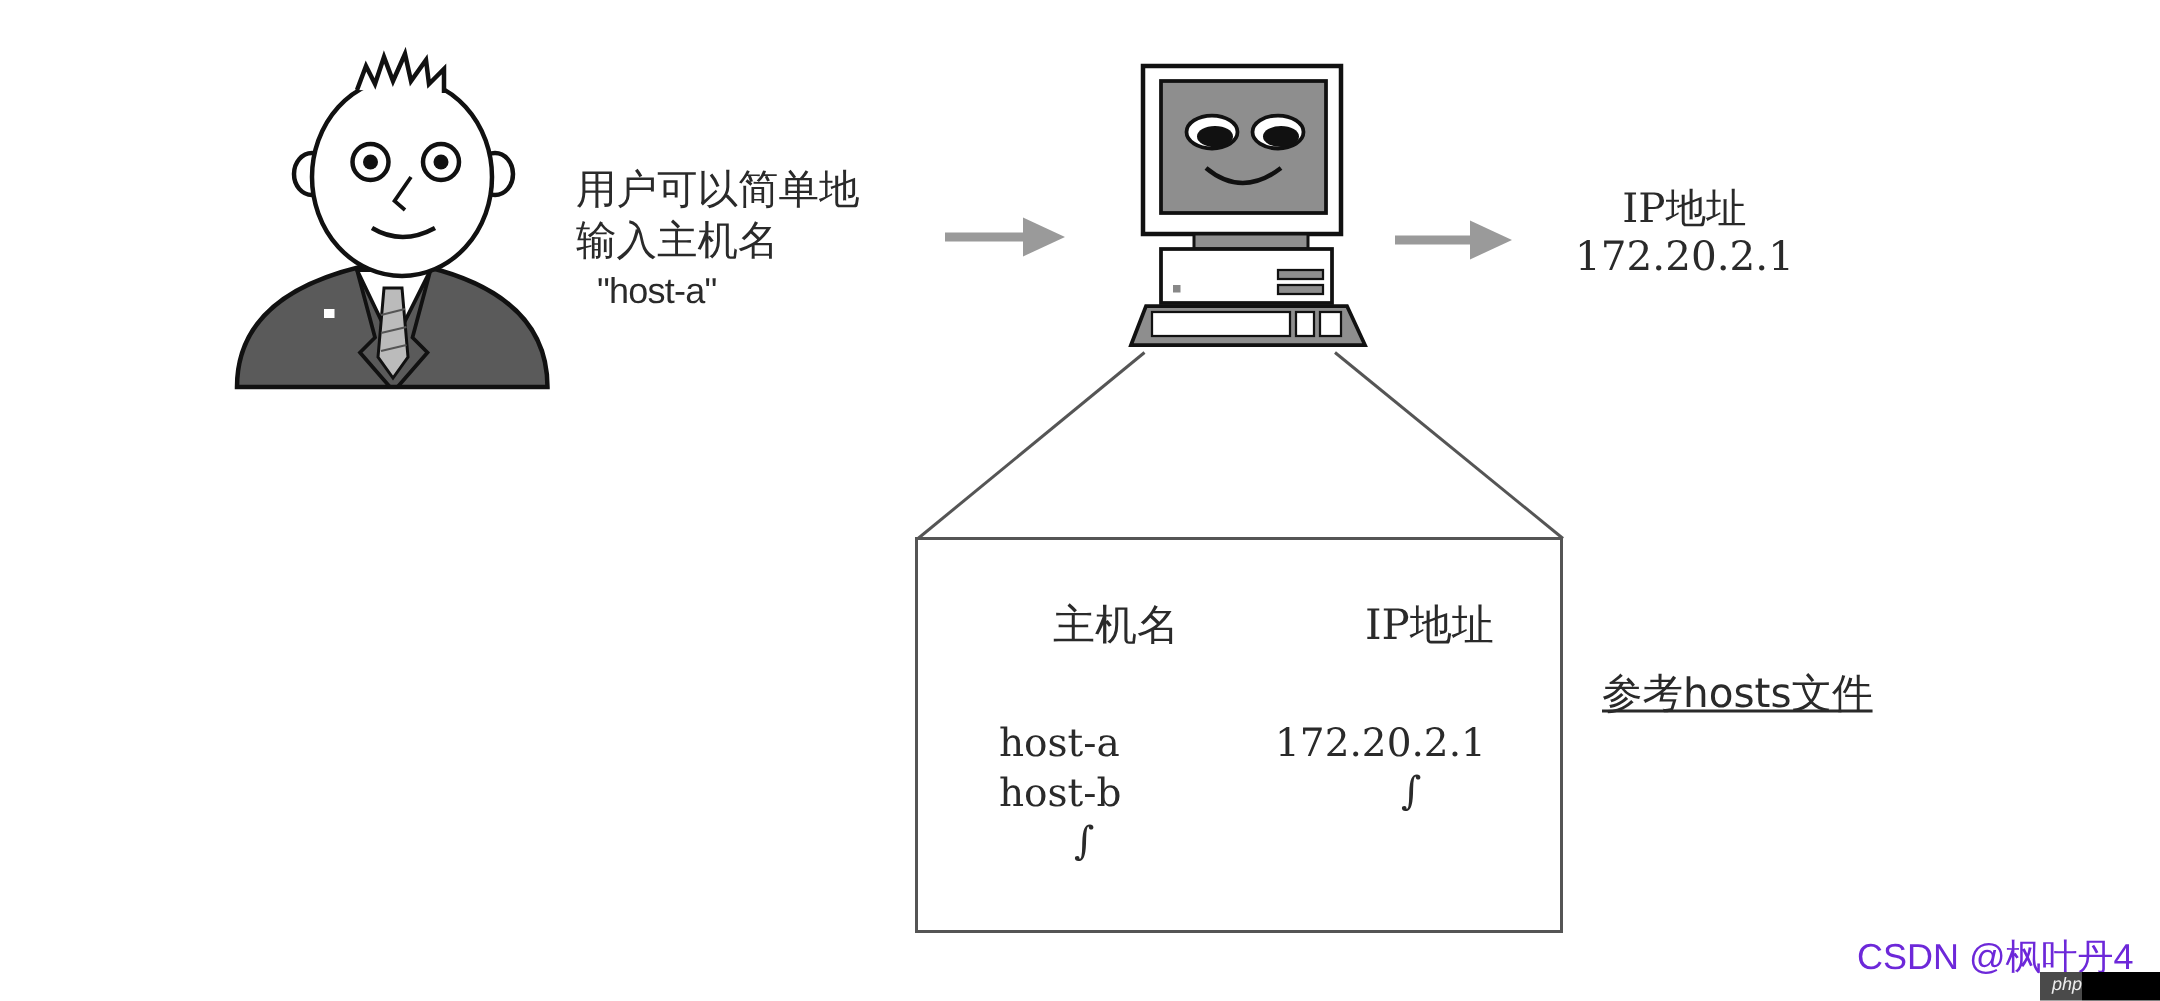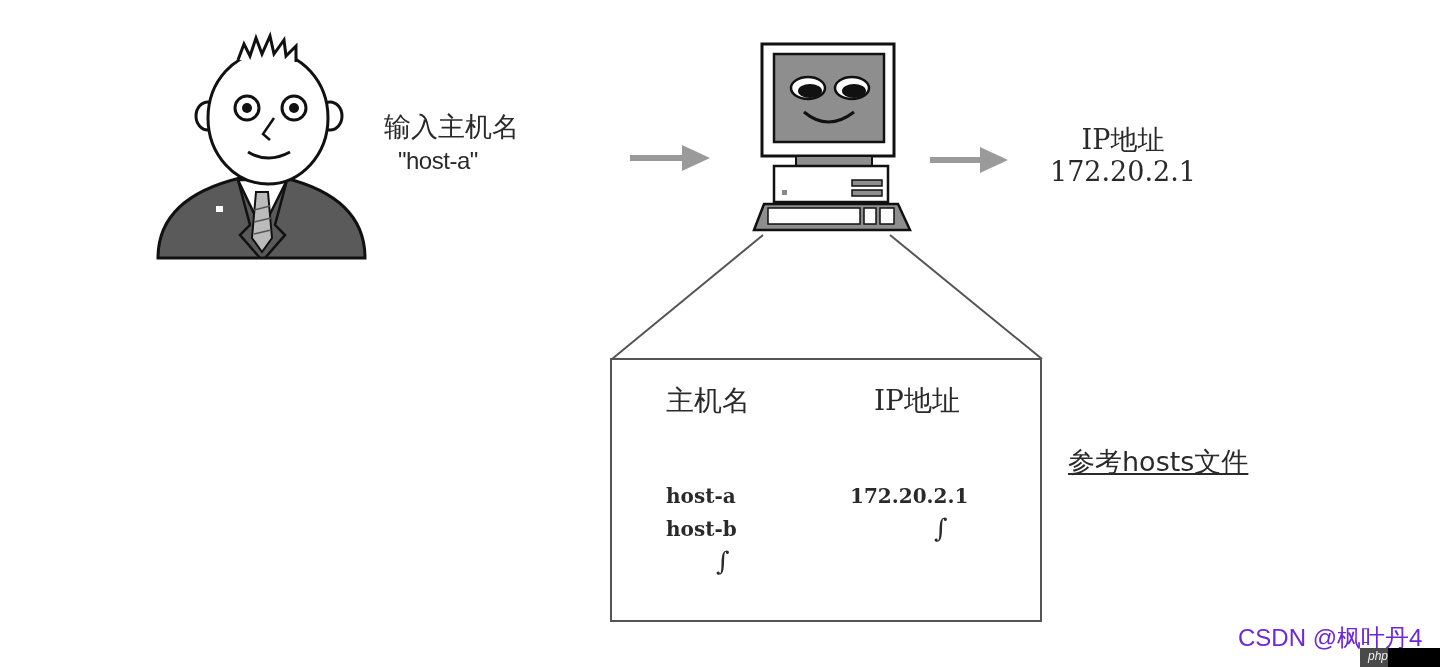--- a/index.html
+++ b/index.html
@@ -5,22 +5,22 @@
   html, body { margin: 0; padding: 0; background: #ffffff; }
   body { width: 1440px; height: 667px; position: relative; overflow: hidden;
          font-family: "DejaVu Serif", "Liberation Serif", serif; color: #222; }
   .abs { position: absolute; }
   .cn { font-family: "DejaVu Sans", "Liberation Sans", sans-serif; }
   .user-text { left: 384px; top: 110px; font-size: 27px; line-height: 34px; color: #2a2a2a; }
   .user-text .quote { padding-left: 14px; font-size: 24px; font-family: "Liberation Sans", sans-serif; letter-spacing: -0.5px; }
   .ip-result { left: 1050px; top: 124px; font-size: 27px; line-height: 32px; text-align: center; color: #2a2a2a; }
   .hosts-box { left: 610px; top: 358px; width: 432px; height: 264px; border: 2px solid #555; box-sizing: border-box; }
   .col { position: absolute; font-size: 28px; color: #2a2a2a; }
-  .col-h { top: 22px; }
-  .row-val { font-size: 20px; line-height: 33px; font-weight: bold; }
+  .col-h { top: 38px; margin-left: 36px; }
+  .row-val { font-size: 26px; line-height: 33px; }
   .hosts-caption { left: 1068px; top: 444px; font-size: 27px; color: #2a2a2a; text-decoration: underline; }
   .watermark { left: 1238px; top: 622px; font-size: 24px; color: #6d28d9; font-family: "Liberation Sans", sans-serif; }
   .php-badge { left: 1360px; top: 648px; width: 28px; height: 19px; background: #4a4a4a; color: #eee; font-size: 12px; font-style: italic; text-align: right; line-height: 17px; font-family: "Liberation Sans", sans-serif; }
   .php-black { left: 1388px; top: 648px; width: 52px; height: 19px; background: #000; }
   .squiggle { font-size: 26px; }
 </style>
 </head>
 <body>
 
 <svg class="abs" style="left:150px; top:30px;" width="225" height="235" viewBox="0 0 225 235">
@@ -50,20 +50,21 @@
   <circle cx="97" cy="78" r="5" fill="#111"></circle>
   <circle cx="144" cy="78" r="12" fill="#fff" stroke="#111" stroke-width="3"></circle>
   <circle cx="144" cy="78" r="5" fill="#111"></circle>
 
   <path d="M124 88 L113 104 L120 110" fill="none" stroke="#111" stroke-width="2.5"></path>
 
   <path d="M98 122 Q118 134 140 122" fill="none" stroke="#111" stroke-width="3"></path>
 </svg>
 
 <div class="abs user-text">
+  <div class="cn">用户可以简单地</div>
   <div class="cn">输入主机名</div>
   <div class="quote">"host-a"</div>
 </div>
 
 <svg class="abs" style="left:630px; top:143px;" width="80" height="30" viewBox="0 0 80 30">
   <rect x="0" y="12" width="58" height="6" fill="#9a9a9a"></rect>
   <polygon points="52,2 80,15 52,28" fill="#9a9a9a"></polygon>
 </svg>
 
 <svg class="abs" style="left:740px; top:40px;" width="180" height="198" viewBox="0 0 180 198">

